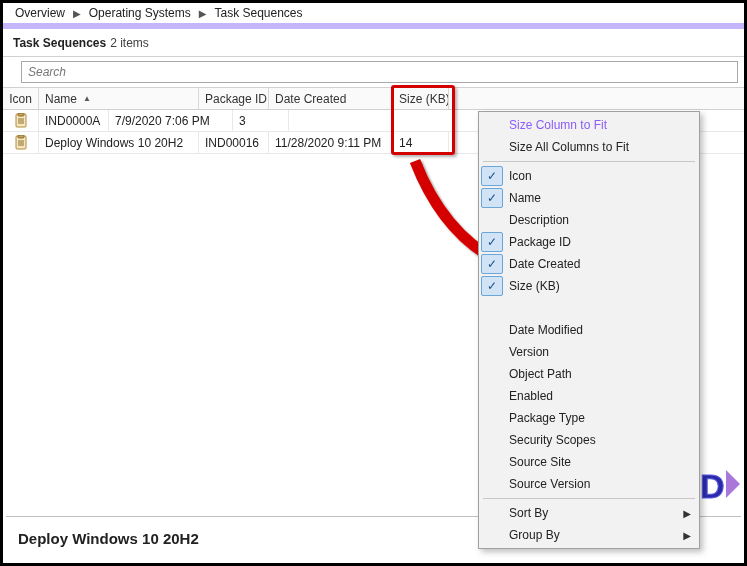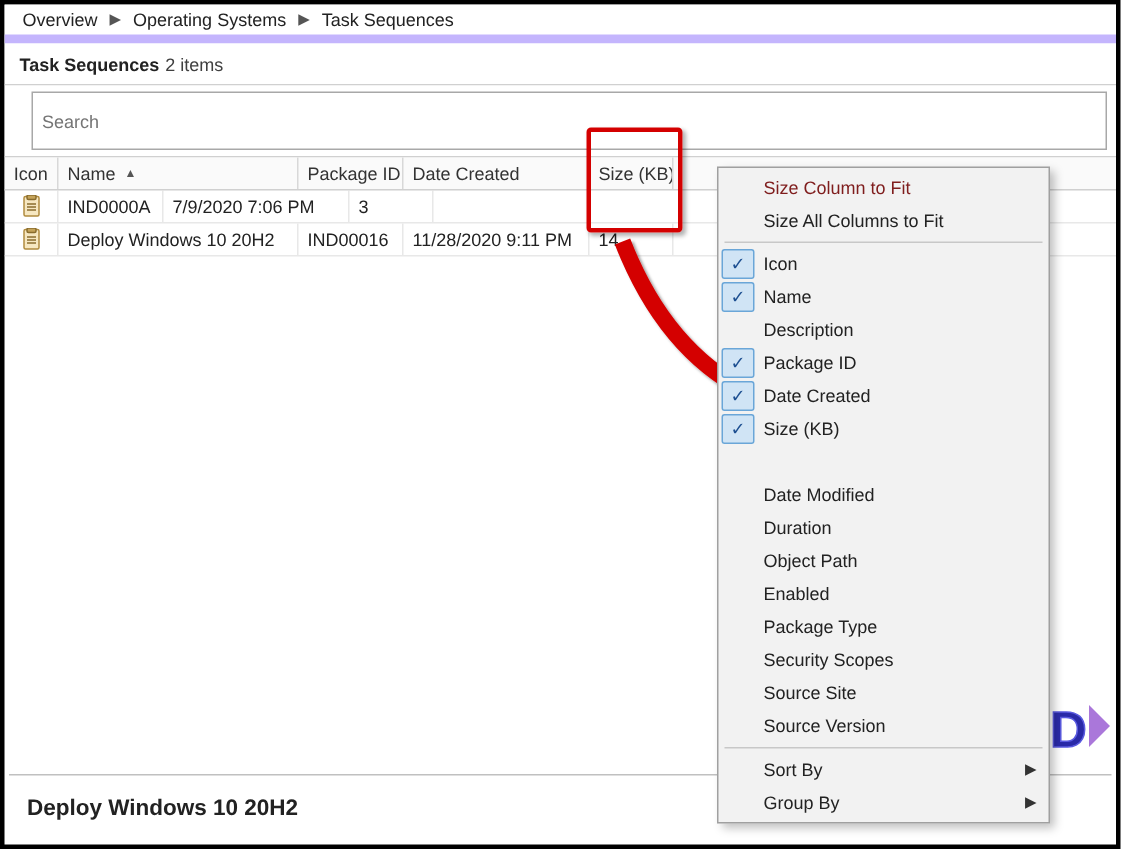--- a/index.html
+++ b/index.html
@@ -45,23 +45,24 @@
   .titlebar .title { font-weight: 600; }
   .titlebar .count { margin-left: 4px; color: #404040; text-align: center; }
   
   .searchwrap {
     padding: 4px 6px 4px 18px;
     border-bottom: 1px solid #d0d0d0;
     background: #fff;
   }
   .searchbox {
     width: 100%;
-    height: 39px;
+    height: 22px;
     border: 1px solid #a8a8a8;
     padding: 2px 6px;
+    font-style: italic;
     color: #a21caf;
     font-size: 12px;
     background: #fff;
   }
   
   .grid {
     position: relative;
   }
   .gridhead, .gridrow {
     display: flex;
@@ -130,21 +131,21 @@
     padding: 2px;
   }
   .ctxitem {
     display: flex;
     align-items: center;
     height: 22px;
     padding-right: 6px;
     cursor: default;
     position: relative;
   }
-  .ctxitem.disabled { color: #7f1d1d; }
+  .ctxitem.disabled { color: #8b5cf6; }
   .ctxcheck {
     width: 22px; height: 20px;
     margin-right: 6px;
     display: flex; align-items: center; justify-content: center;
     font-size: 12px;
     color: #1d4f91;
   }
   .ctxcheck.on {
     border: 1px solid #6aa6d8;
     background: #d0e4f5;
@@ -296,21 +297,21 @@
       </div>
       <div class="ctxitem">
         <span class="ctxcheck"></span>
       </div>
       <div class="ctxitem">
         <span class="ctxcheck"></span>
         <span class="ctxlabel">Date Modified</span>
       </div>
       <div class="ctxitem">
         <span class="ctxcheck"></span>
-        <span class="ctxlabel">Duration</span>
+        <span class="ctxlabel">Version</span>
       </div>
       <div class="ctxitem">
         <span class="ctxcheck"></span>
         <span class="ctxlabel">Object Path</span>
       </div>
       <div class="ctxitem">
         <span class="ctxcheck"></span>
         <span class="ctxlabel">Enabled</span>
       </div>
       <div class="ctxitem">

